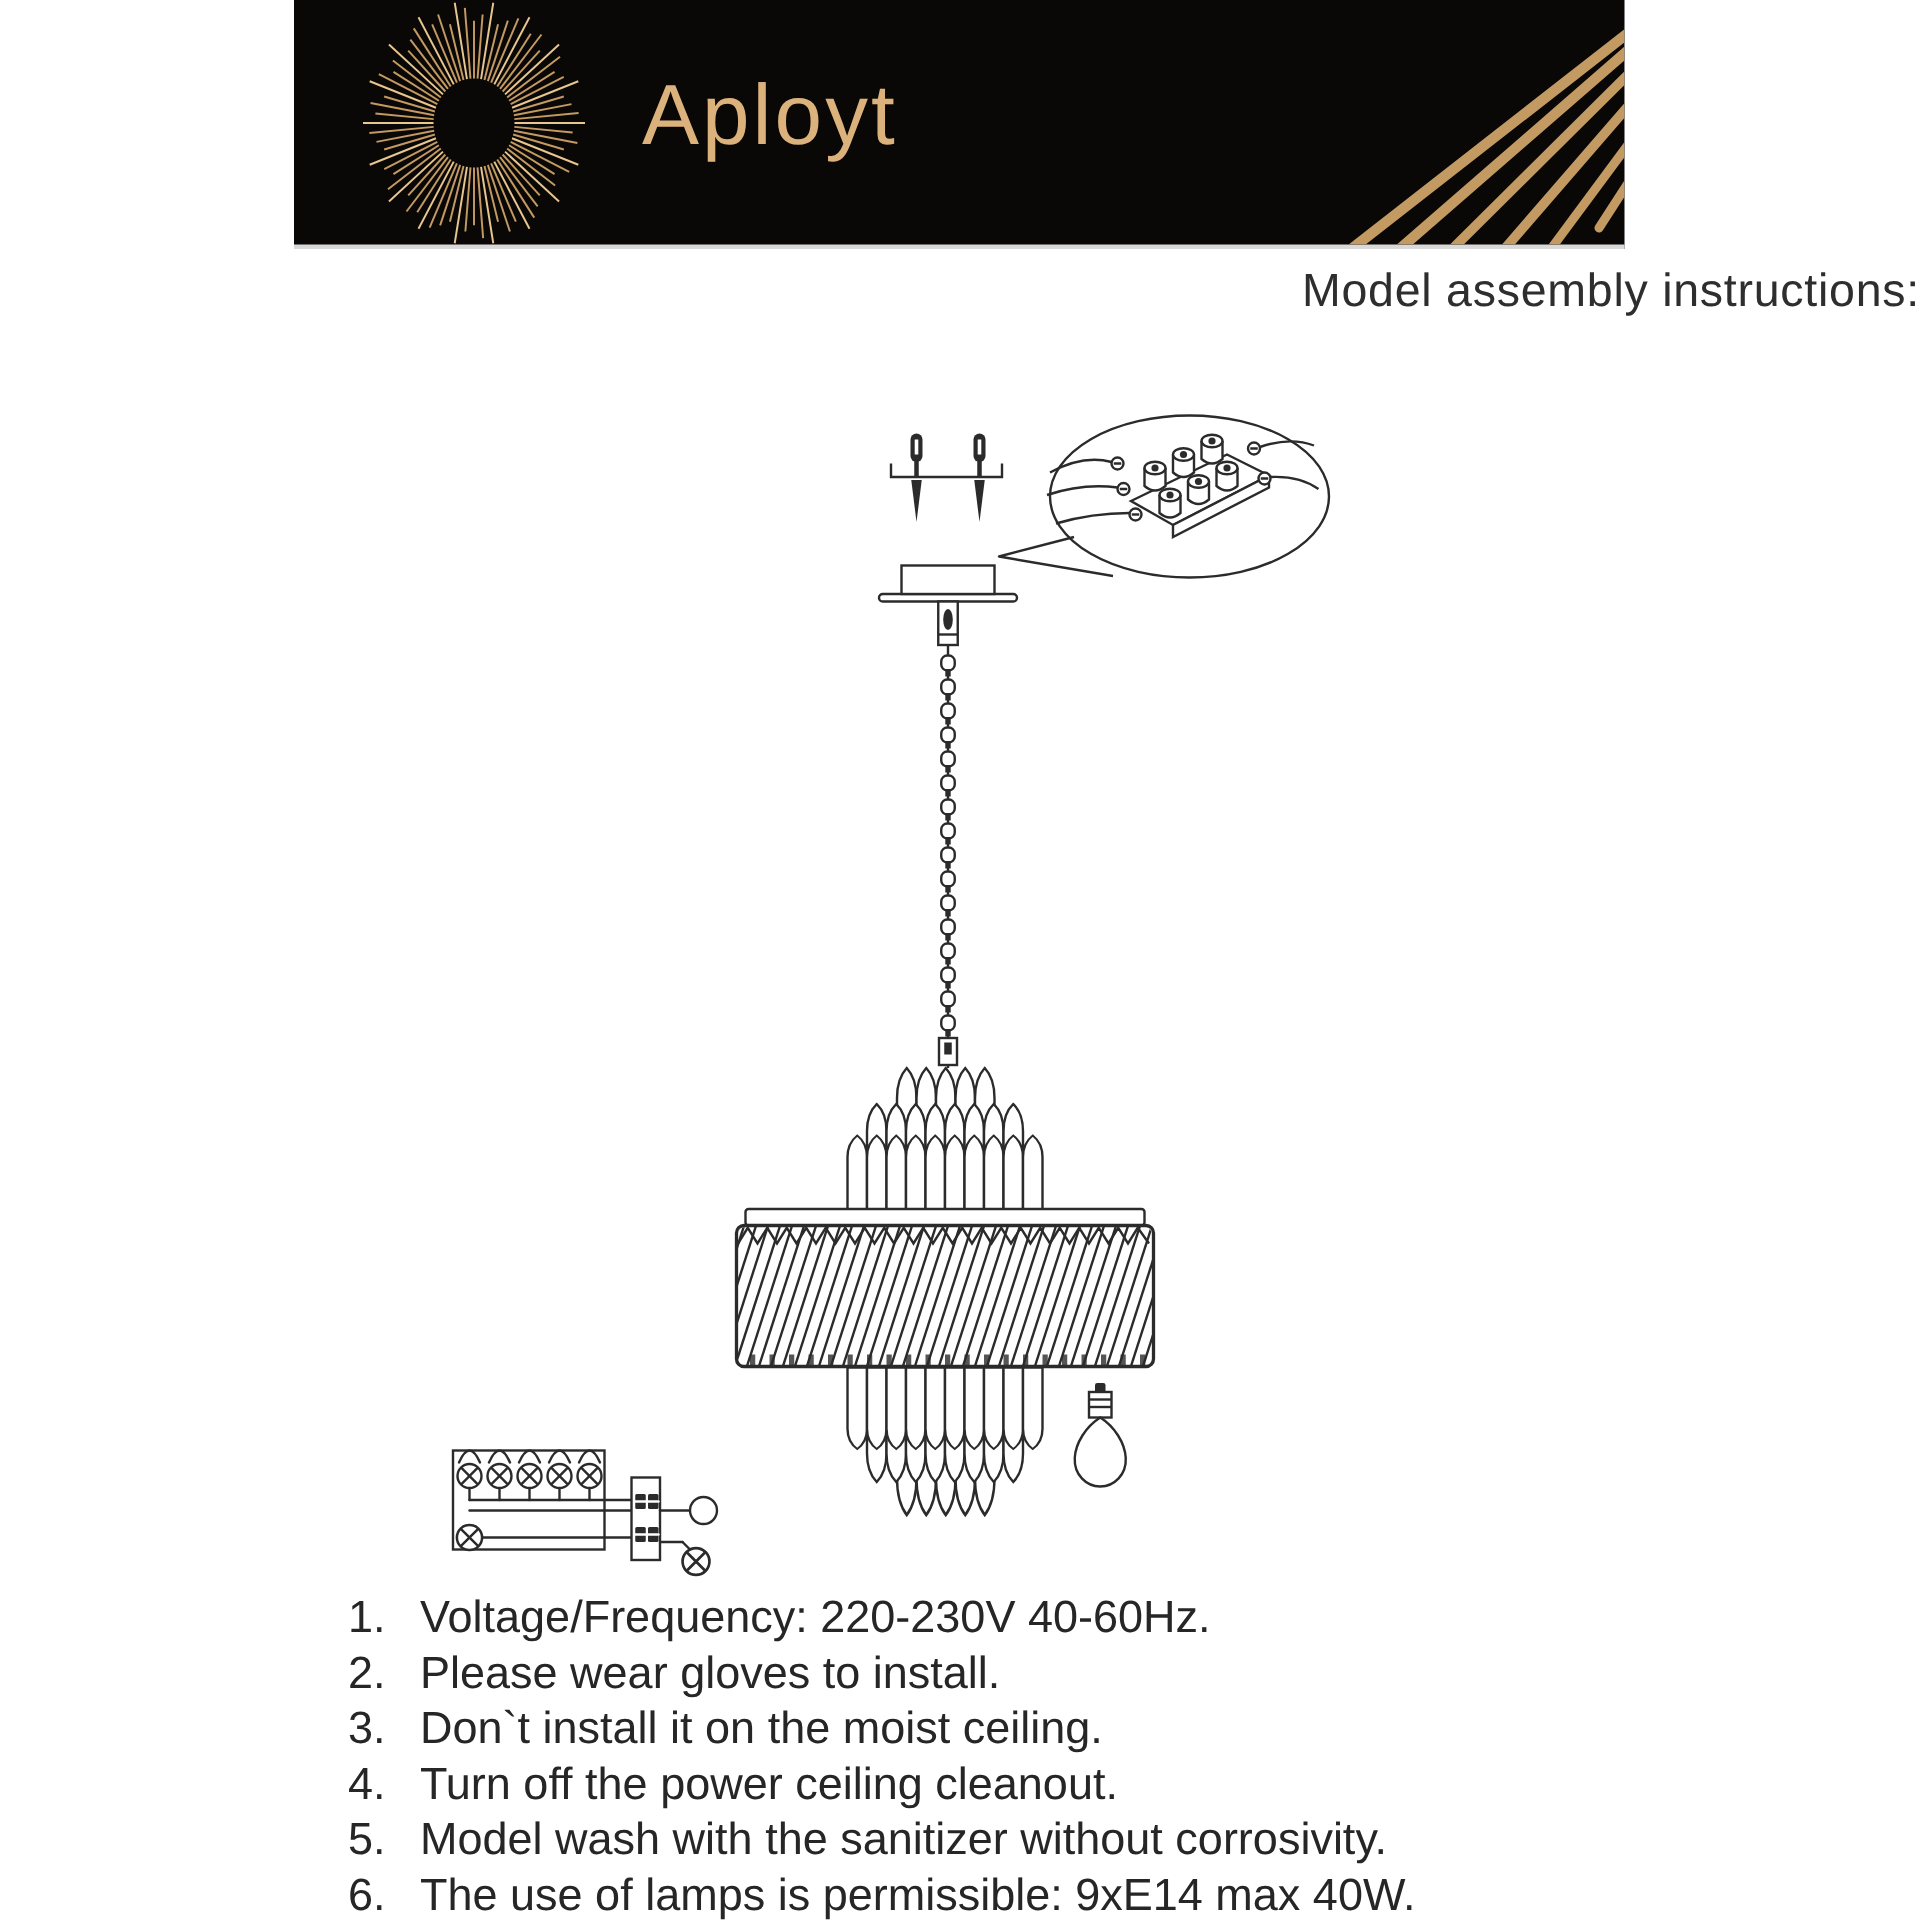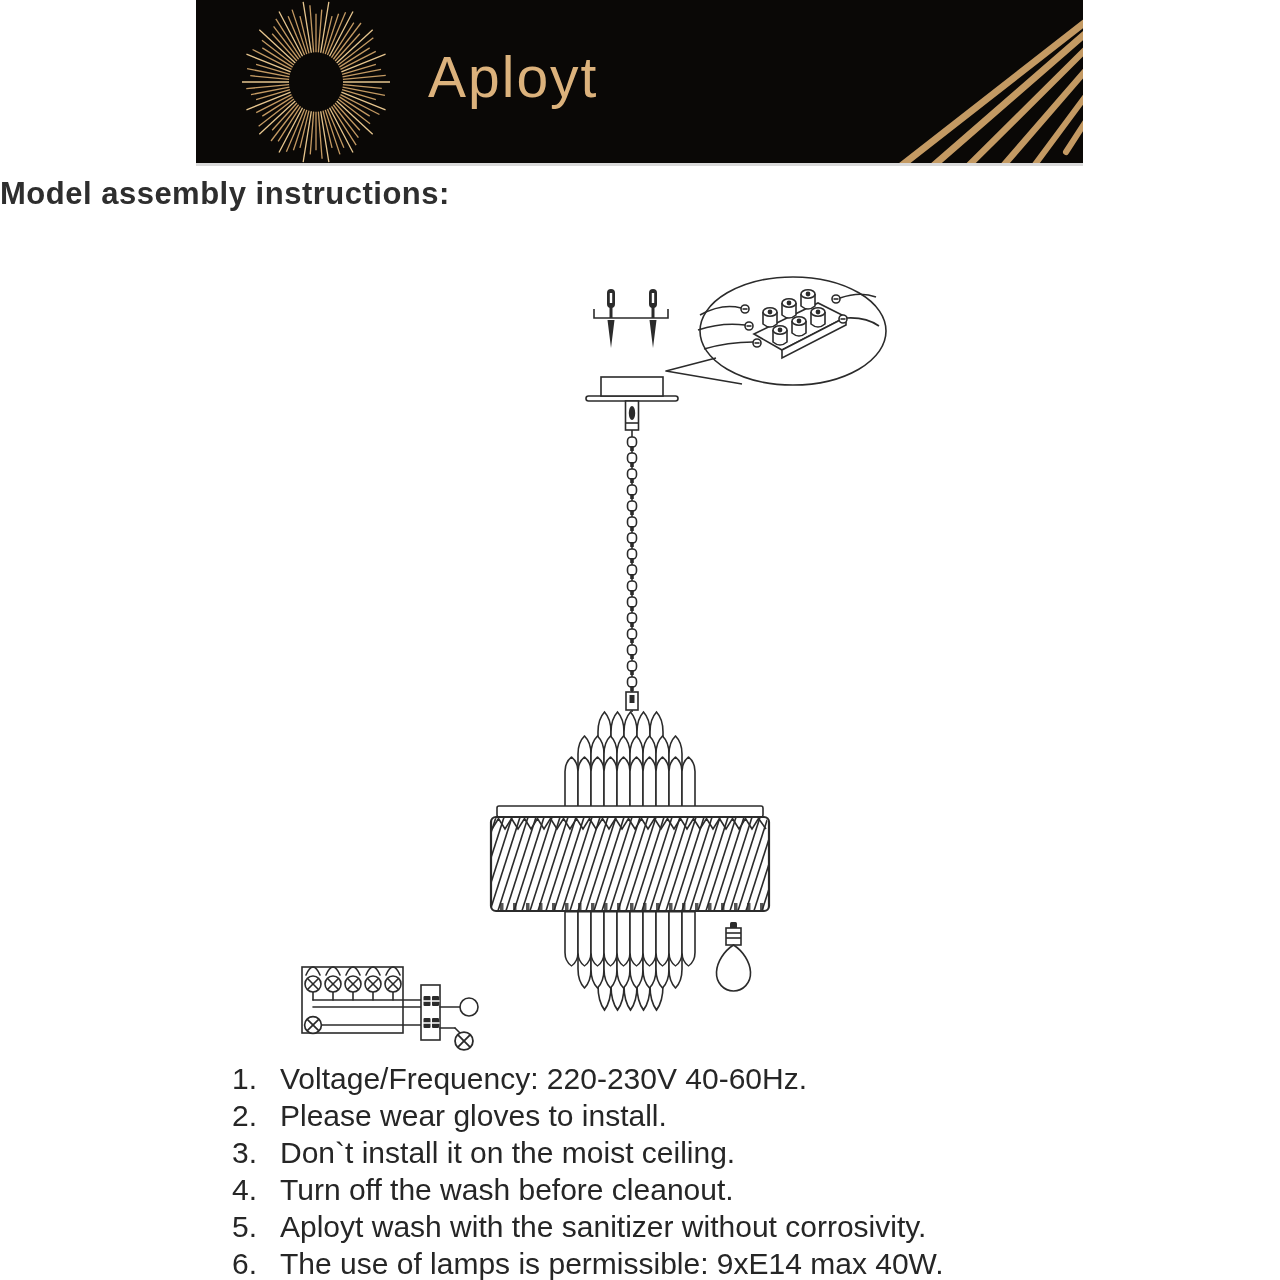--- a/index.html
+++ b/index.html
@@ -14,22 +14,22 @@
     border-bottom:3px solid #d9d9d9;
   }
   .banner svg{position:absolute;left:0;top:0;}
   .brand{
     position:absolute;left:232px;top:44px;
     font-size:57px;font-weight:400;letter-spacing:2px;
     color:var(--brandgold,#dcb27c);
   }
   
   .title{
-    position:absolute;left:0;top:174px;width:100%;text-align:left;
-    color:#2e2e2e;font-size:31px;line-height:39px;font-weight:700;
+    position:absolute;left:0;top:174px;width:100%;text-align:right;
+    color:#2e2e2e;font-size:31px;line-height:39px;font-weight:400;
     letter-spacing:0.5px;
   }
   
   .diagram{position:absolute;left:290px;top:275px;width:600px;height:790px;}
   .ln{stroke:var(--ink,#2b2b2b);fill:none;stroke-width:1.6;}
   .fillw{fill:#ffffff;}
   .dark{fill:var(--ink,#2b2b2b);stroke:none;}
   
   .list{
     position:absolute;left:228px;top:1060px;width:850px;
@@ -424,25 +424,25 @@
     <div class="li">
       <span class="num">2.</span>
       <span class="txt">Please wear gloves to install.</span>
     </div>
     <div class="li">
       <span class="num">3.</span>
       <span class="txt">Don`t install it on the moist ceiling.</span>
     </div>
     <div class="li">
       <span class="num">4.</span>
-      <span class="txt">Turn off the wash before cleanout.</span>
+      <span class="txt">Turn off the power ceiling cleanout.</span>
     </div>
     <div class="li">
       <span class="num">5.</span>
-      <span class="txt">Aployt wash with the sanitizer without corrosivity.</span>
+      <span class="txt">Model wash with the sanitizer without corrosivity.</span>
     </div>
     <div class="li">
       <span class="num">6.</span>
       <span class="txt">The use of lamps is permissible: 9xE14 max 40W.</span>
     </div>
   </div>
 
 </div>
 
 </body></html>

